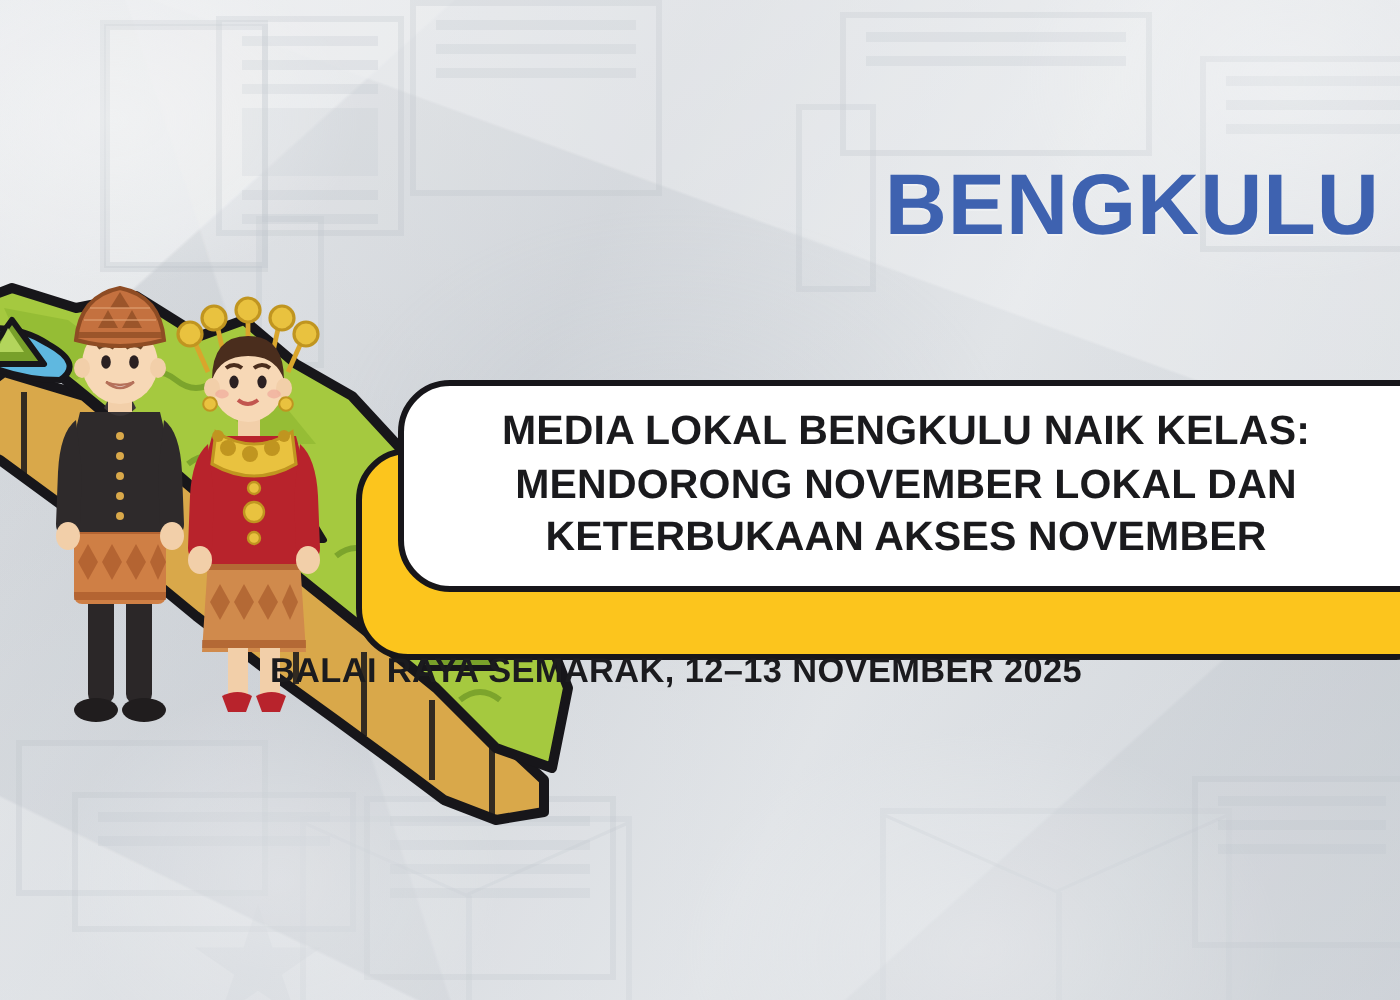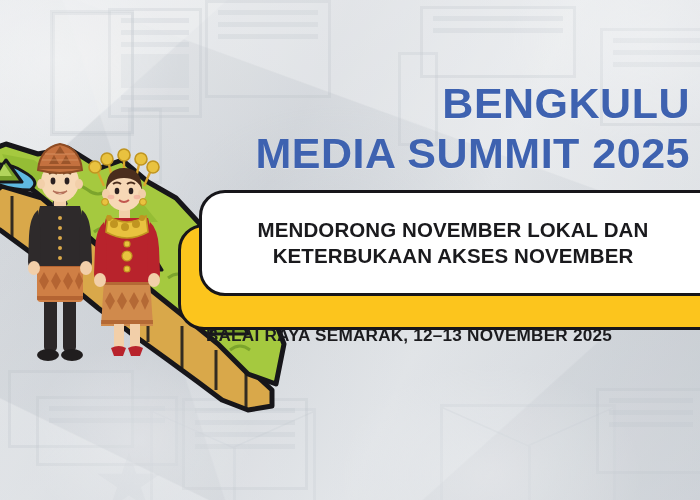--- a/index.html
+++ b/index.html
@@ -165,21 +165,21 @@
     box-sizing: border-box;
   }
   #theme-text span { display: block; white-space: nowrap; }
 
   
   #venue {
     position: absolute;
     left: 0;
     top: 325px;
     width: 612px;
-    text-align: right;
+    text-align: center;
     padding-left: 64px;
     box-sizing: border-box;
     color: #1b1b1e;
     font-weight: bold;
     font-size: 17.2px;
     letter-spacing: .2px;
     z-index: 9;
     white-space: nowrap;
   }
 </style>
@@ -438,26 +438,26 @@
       <path d="M29 32 q4 -3 8 0" stroke="#4a2d1d" stroke-width="2" fill="none"></path>
       <path d="M43 32 q4 -3 8 0" stroke="#4a2d1d" stroke-width="2" fill="none"></path>
       <path d="M35 48 q5 4 10 0" stroke="#c2564f" stroke-width="2" fill="none"></path>
       <ellipse cx="27" cy="45" rx="3.4" ry="2.2" fill="#f0a89a" opacity=".65"></ellipse>
       <ellipse cx="53" cy="45" rx="3.4" ry="2.2" fill="#f0a89a" opacity=".65"></ellipse>
     </svg>
   </div>
 
   <div id="headline">
     <span class="l1">BENGKULU</span>
-    <span class="l2">MEDIA SUMMIT 2025</span>
   </div>
 
   <div id="theme-shadow"></div>
   <div id="theme-card">
     <div id="theme-text">
+      <span>MEDIA LOKAL BENGKULU NAIK KELAS:</span>
       <span>MENDORONG NOVEMBER LOKAL DAN</span>
       <span>KETERBUKAAN AKSES NOVEMBER</span>
     </div>
   </div>
 
   <div id="venue">BALAI RAYA SEMARAK, 12–13 NOVEMBER 2025</div>
 
 </div>
 
 </body></html>

